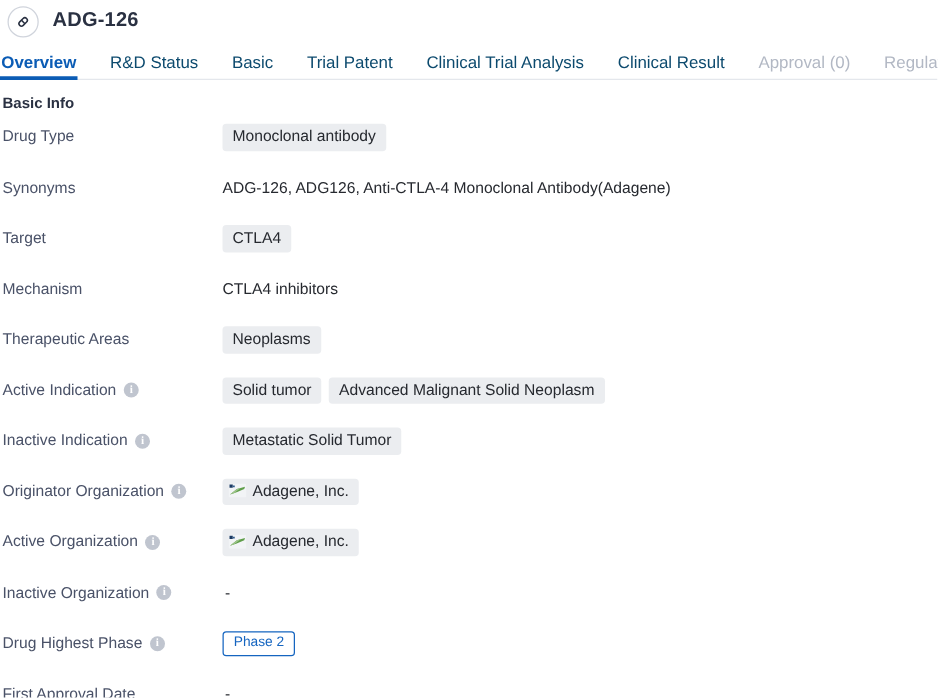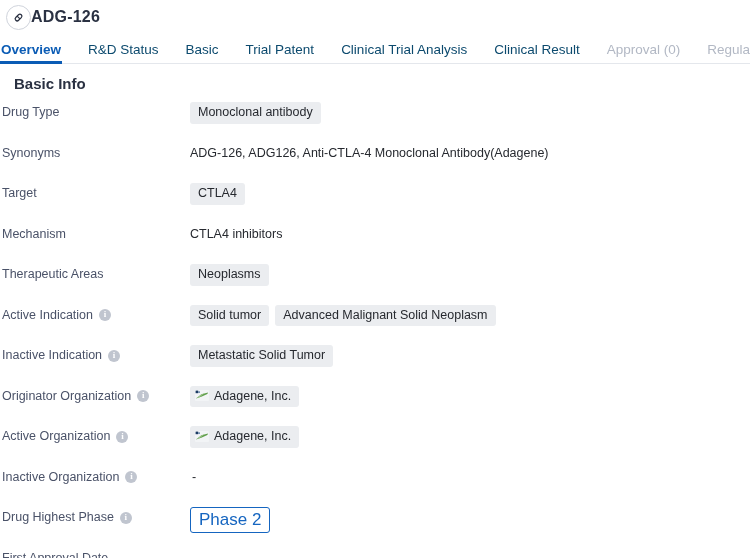--- a/index.html
+++ b/index.html
@@ -30,20 +30,21 @@
     border-radius: 50%;
     border: 1px solid #d0d4dc;
     background: #ffffff;
     display: flex;
     align-items: center;
     justify-content: center;
     flex: 0 0 auto;
   }
   .drug-icon svg { display: block; }
   .page-title {
+    margin-left: 11px;
     font-size: 16px;
     font-weight: bold;
     color: #2a3142;
     letter-spacing: 0.2px;
     line-height: 1;
   }
 
   
   .tab-bar {
     display: flex;
@@ -77,24 +78,24 @@
     height: 3px;
     background: #0b5cb5;
   }
   .tab.disabled {
     color: #b2b8c4;
     cursor: default;
   }
 
   
   .section-title {
-    font-size: 15px;
+    font-size: 12px;
     font-weight: bold;
     color: #2a3142;
-    padding: 11px 0 0 14px;
+    padding: 11px 0 0 2px;
   }
 
   .info-rows {
     padding-top: 4px;
   }
   .info-row {
     display: flex;
     align-items: flex-start;
     min-height: 40.5px;
     padding-top: 5px;
@@ -113,21 +114,20 @@
     line-height: 1.2;
   }
   .row-value {
     flex: 1 1 auto;
     display: flex;
     align-items: center;
     flex-wrap: wrap;
     gap: 6px;
     min-height: 21px;
     padding-top: 1px;
-    margin-left: 12px;
   }
 
   
   .info-icon {
     width: 12px;
     height: 12px;
     border-radius: 50%;
     background: #c0c5cf;
     margin-left: 6px;
     display: inline-flex;
@@ -178,21 +178,21 @@
     font-size: 12.5px;
     color: #26292f;
     padding-left: 2px;
   }
   .phase-badge {
     border: 1px solid #1565c0;
     color: #1565c0;
     border-radius: 3px;
     background: #ffffff;
     padding: 3px 8px 4px 8px;
-    font-size: 17px;
+    font-size: 11px;
     line-height: 1;
     display: inline-flex;
     align-items: center;
     cursor: pointer;
   }
 </style>
 </head>
 <body>
 
 <div class="page-header">

